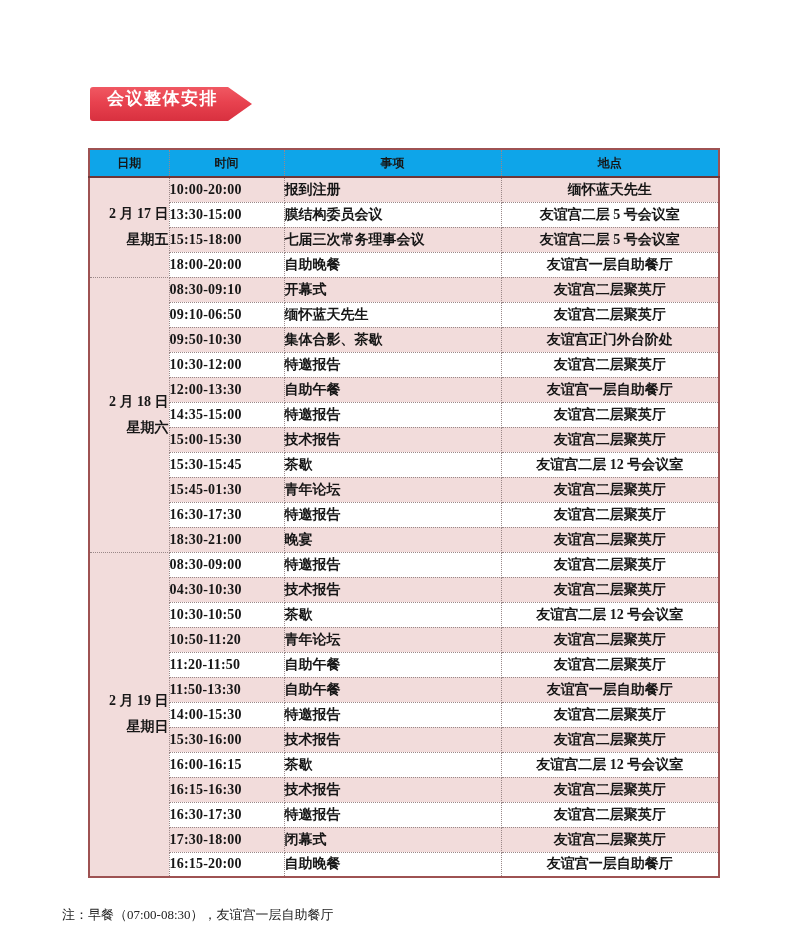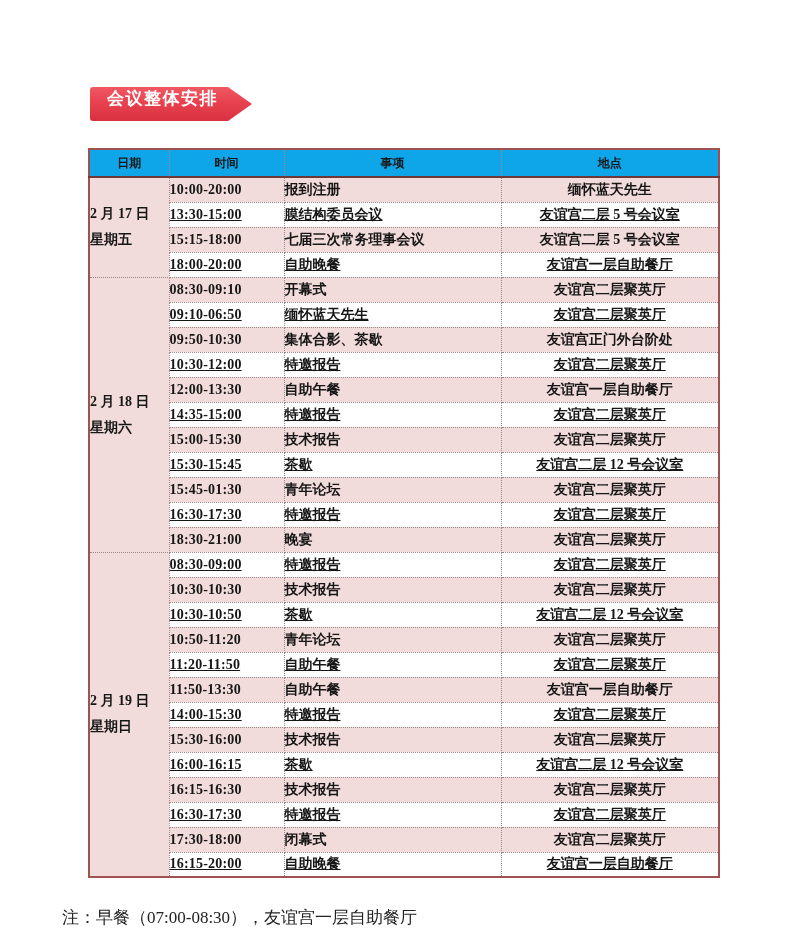--- a/index.html
+++ b/index.html
@@ -41,31 +41,31 @@
   table.schedule td{
     height:25px;padding:0;
     border-right:1px dotted var(--dot);
     border-bottom:1px dotted var(--dot);
     font-size:14px;font-weight:bold;vertical-align:middle;
     background:#ffffff;
   }
   table.schedule tr.group-start td{border-top:1px dotted #8a7575;}
   td.date-cell{
     background:var(--pink) !important;
-    text-align:left;font-size:14px;line-height:26px;
+    text-align:right;font-size:14px;line-height:26px;
   }
   td.time-cell{text-align:left;letter-spacing:0.2px;}
   td.event-cell{text-align:left;padding-left:11px;margin-left:40px;}
   td.location-cell{text-align:center;}
   tr.row-pink td.data-cell{background:var(--pink);}
-  tr.row-white td.data-cell{background:#ffffff;text-decoration:underline;}
+  tr.row-white td.data-cell{background:#ffffff;}
   
   .footnote{
     position:absolute;left:62px;top:906px;width:700px;
-    font-size:17px;font-weight:normal;color:#222;
+    font-size:13px;font-weight:normal;color:#222;
   }
 </style>
 </head>
 <body>
 
 <div class="banner">
   <span>会议整体安排</span>
 </div>
 
 <table class="schedule">
@@ -170,21 +170,21 @@
       <tr class="row-white group-start">
         <td rowspan="13" class="date-cell">
           <div>2 月 19 日</div>
           <div>星期日</div>
         </td>
         <td class="time-cell data-cell">08:30-09:00</td>
         <td class="event-cell data-cell">特邀报告</td>
         <td class="location-cell data-cell">友谊宫二层聚英厅</td>
       </tr>
       <tr class="row-pink">
-        <td class="time-cell data-cell">10:30-10:30</td>
+        <td class="time-cell data-cell">04:30-10:30</td>
         <td class="event-cell data-cell">技术报告</td>
         <td class="location-cell data-cell">友谊宫二层聚英厅</td>
       </tr>
       <tr class="row-white">
         <td class="time-cell data-cell">10:30-10:50</td>
         <td class="event-cell data-cell">茶歇</td>
         <td class="location-cell data-cell">友谊宫二层 12 号会议室</td>
       </tr>
       <tr class="row-pink">
         <td class="time-cell data-cell">10:50-11:20</td>

